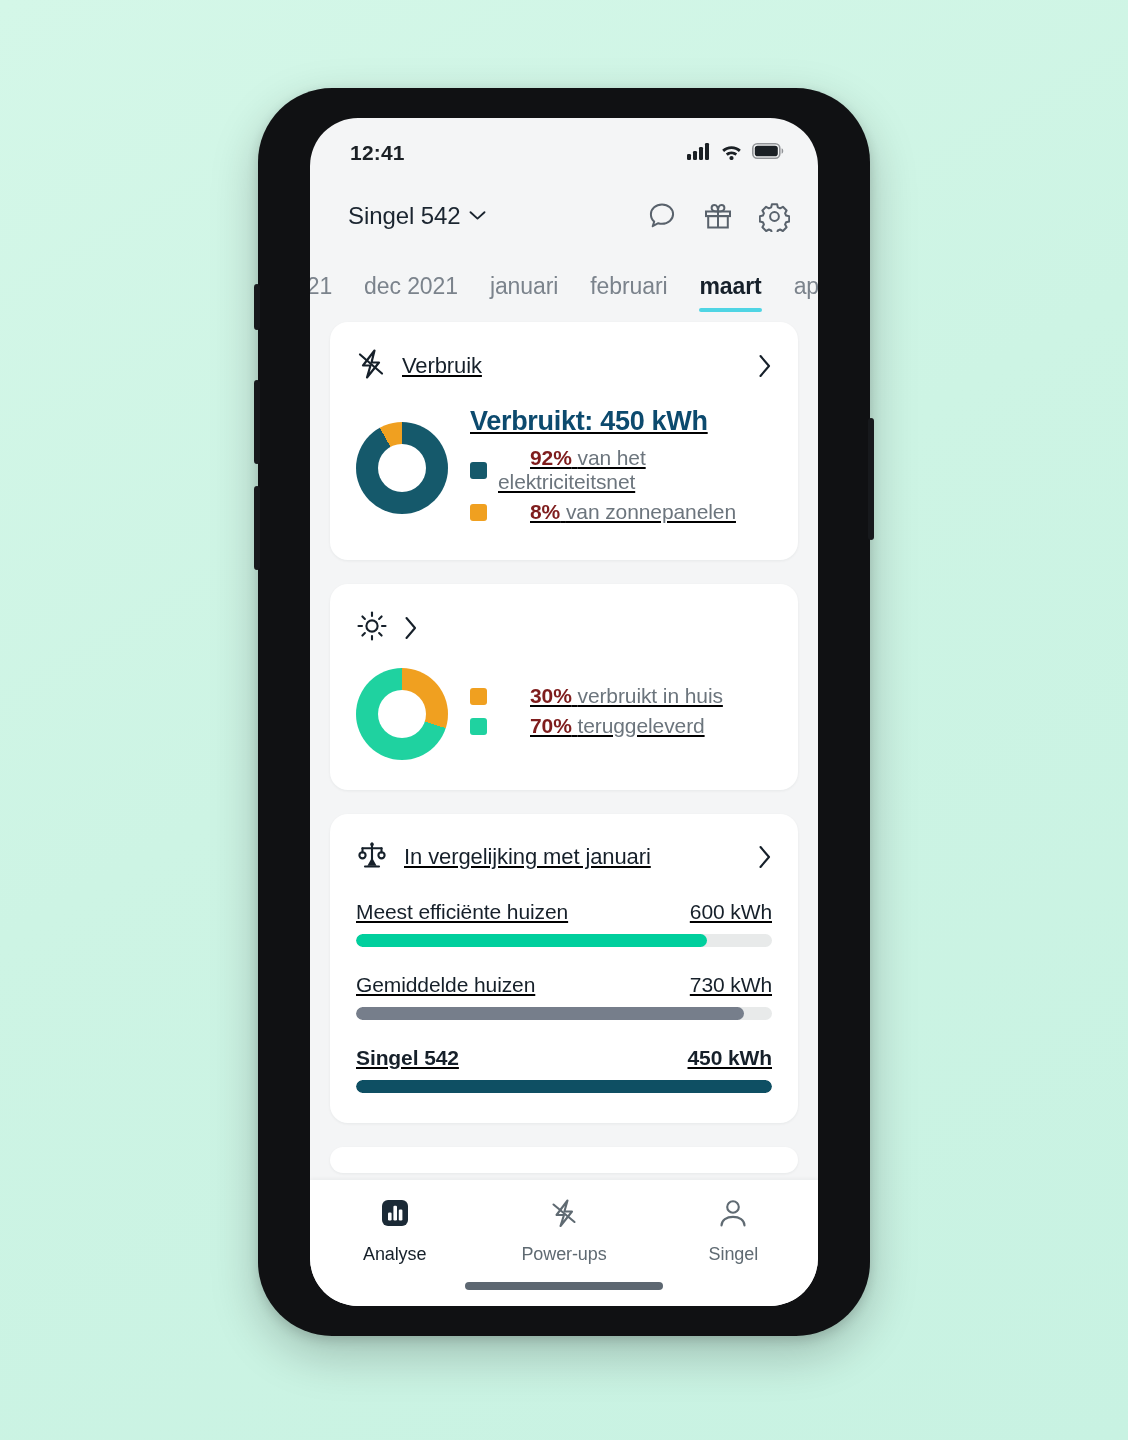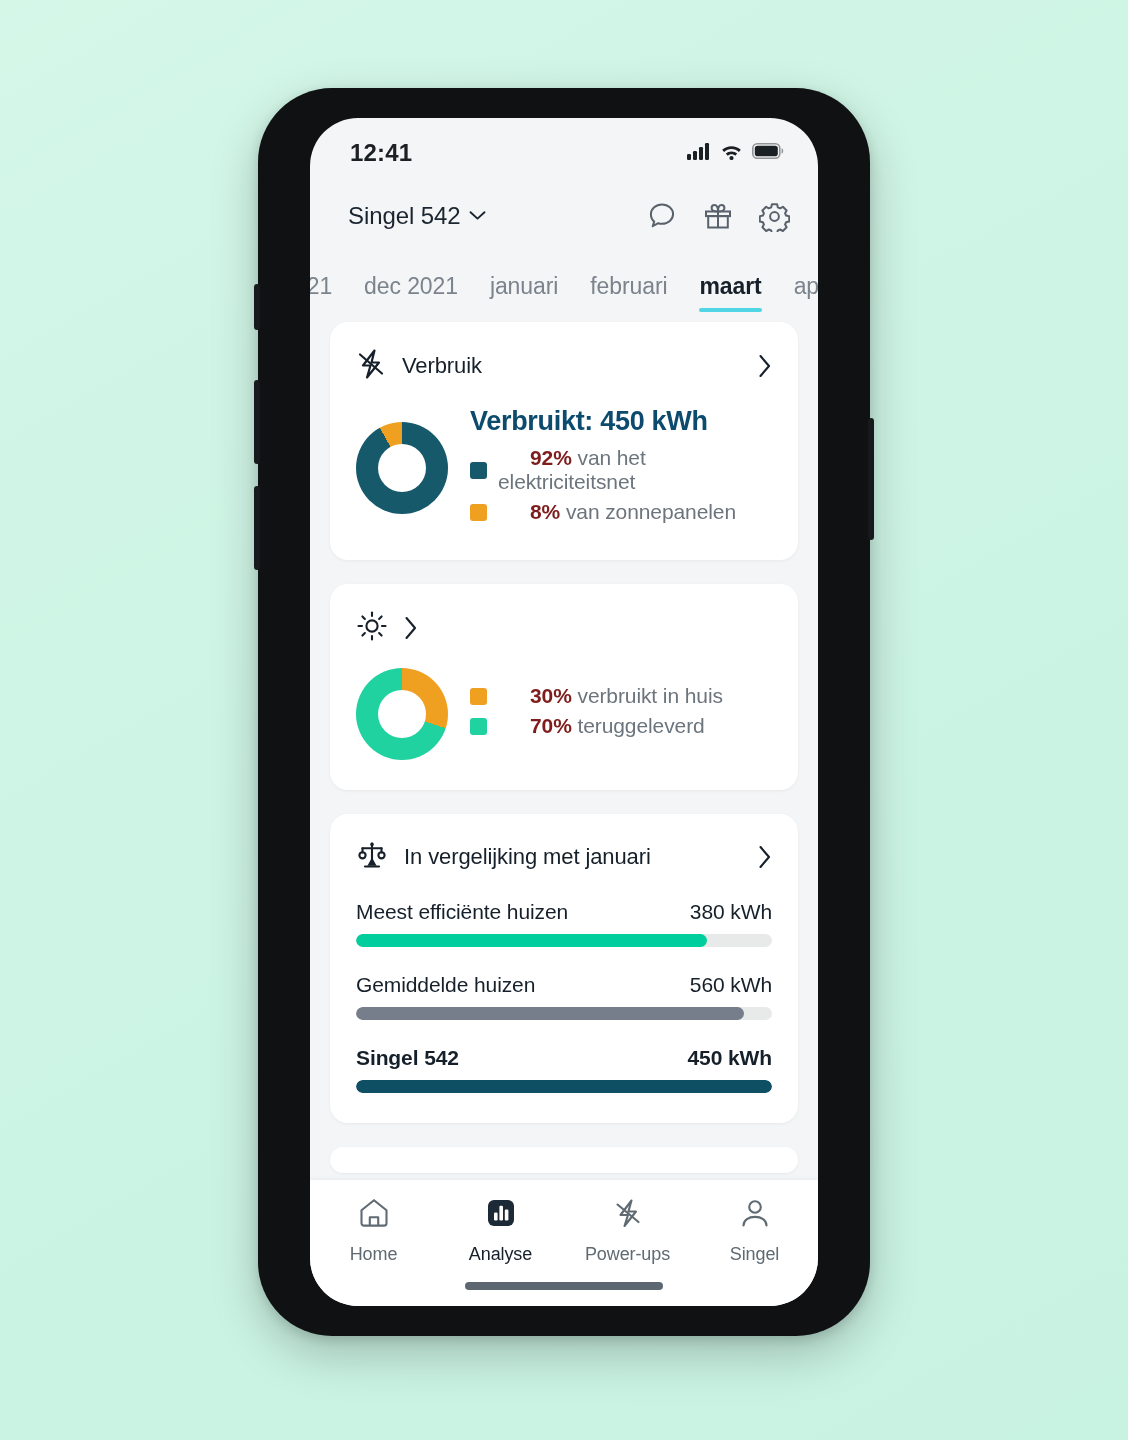--- a/index.html
+++ b/index.html
@@ -43,21 +43,21 @@
 
   
   .status-bar {
     height: 56px;
     display: flex;
     align-items: center;
     justify-content: space-between;
     padding: 14px 34px 0 40px;
   }
   .status-time {
-    font-size: 24px;
+    font-size: 21px;
     font-weight: 700;
     color: #1b2025;
     letter-spacing: 0.2px;
   }
   .status-icons { display: flex; align-items: center; gap: 9px; }
 
   
   .app-header {
     display: flex;
     align-items: center;
@@ -117,20 +117,21 @@
     padding: 10px 20px 0 20px;
     height: 872px;
     overflow: hidden;
   }
   .card {
     background: #ffffff;
     border-radius: 18px;
     margin-bottom: 24px;
     padding: 26px 26px 30px 26px;
     box-shadow: 0 1px 3px rgba(20,30,40,0.06);
+    text-decoration: underline;
   }
   .card-header {
     display: flex;
     align-items: center;
     gap: 16px;
     cursor: pointer;
   }
   .card-title {
     font-size: 22px;
     color: #16202a;
@@ -423,31 +424,31 @@
           <span class="chev">
             <svg width="14" height="24" viewBox="0 0 14 24">
                 <path d="M2.5 2L11 12l-8.5 10" fill="none" stroke="#16202a" stroke-width="2.1" stroke-linecap="round" stroke-linejoin="round"></path>
               </svg>
           </span>
         </div>
 
         <div class="cmp-item">
           <div class="cmp-head">
             <span class="cmp-name">Meest efficiënte huizen</span>
-            <span class="cmp-val">380 kWh</span>
+            <span class="cmp-val">600 kWh</span>
           </div>
           <div class="track">
             <div class="fill" id="fill-0" style="width: 84.4%; background: rgb(0, 207, 157);"></div>
           </div>
         </div>
 
         <div class="cmp-item">
           <div class="cmp-head">
             <span class="cmp-name">Gemiddelde huizen</span>
-            <span class="cmp-val">560 kWh</span>
+            <span class="cmp-val">730 kWh</span>
           </div>
           <div class="track">
             <div class="fill" id="fill-1" style="width: 93.3%; background: rgb(118, 126, 139);"></div>
           </div>
         </div>
 
         <div class="cmp-item self">
           <div class="cmp-head">
             <span class="cmp-name">Singel 542</span>
             <span class="cmp-val">450 kWh</span>
@@ -455,29 +456,20 @@
           <div class="track">
             <div class="fill" id="fill-2" style="width: 100%; background: rgb(14, 79, 99);"></div>
           </div>
         </div>
       </div>
 
       <div class="card peek"></div>
     </div>
 
     <div class="bottom-nav">
-      <div class="nav-item">
-        <span>
-          <svg width="34" height="34" viewBox="0 0 34 34">
-              <path d="M4.5 14.2L17 4.2l12.5 10v13a2.4 2.4 0 01-2.4 2.4H6.9a2.4 2.4 0 01-2.4-2.4z" fill="none" stroke="#5f6a72" stroke-width="2.1" stroke-linejoin="round"></path>
-              <path d="M12.8 29.6v-8.3h8.4v8.3" fill="none" stroke="#5f6a72" stroke-width="2.1" stroke-linejoin="round"></path>
-            </svg>
-        </span>
-        <span class="nav-label">Home</span>
-      </div>
       <div class="nav-item active">
         <span>
           <svg width="34" height="34" viewBox="0 0 34 34">
               <rect x="4" y="4" width="26" height="26" rx="6" fill="#1b2a36"></rect>
               <rect x="10" y="16.5" width="3.6" height="8" rx="1.2" fill="#ffffff"></rect>
               <rect x="15.4" y="9.8" width="3.6" height="14.7" rx="1.2" fill="#ffffff"></rect>
               <rect x="20.8" y="13.5" width="3.6" height="11" rx="1.2" fill="#ffffff"></rect>
             </svg>
         </span>
         <span class="nav-label">Analyse</span>

